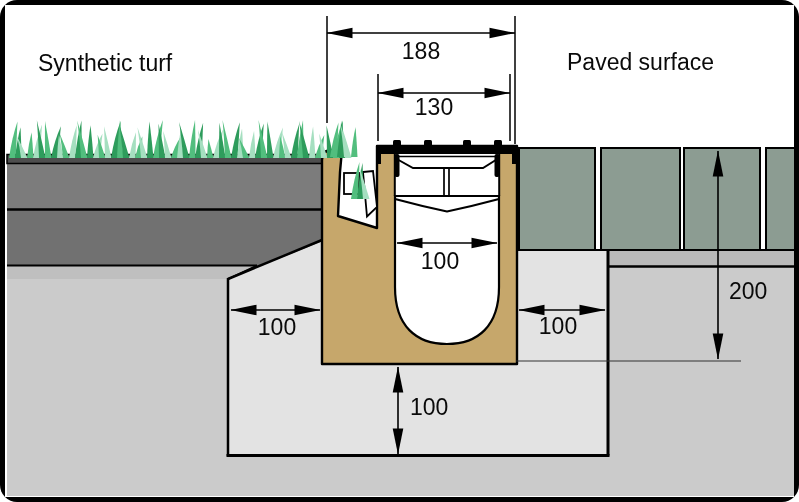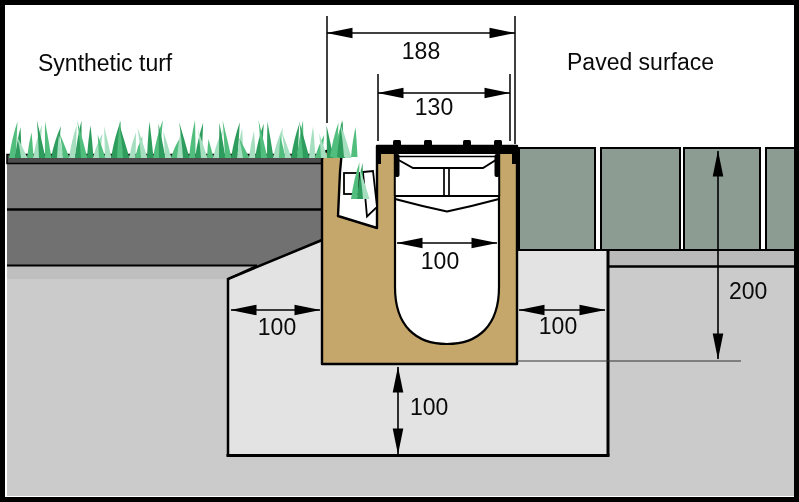--- a/index.html
+++ b/index.html
@@ -1,17 +1,17 @@
 <!DOCTYPE html>
 <html><head>
 <meta charset="utf-8">
 <style>
   html,body{margin:0;padding:0;background:#fff;}
   #stage{position:relative;width:799px;height:502px;background:#fff;overflow:hidden;
-         font-family:"Liberation Sans", sans-serif;}
+         font-family:"Liberation Sans", sans-serif;border-radius:17px;}
   svg{display:block;}
   text{font-family:"Liberation Sans", sans-serif;fill:#0a0a0a;}
   .dimtxt{font-size:23px;}
   .areatxt{font-size:23px;}
   .dimline{stroke:#000;stroke-width:1.6;}
   .extline{stroke:#000;stroke-width:1.5;}
   .outline2{stroke:#000;stroke-width:2;fill:none;}
 </style>
 </head>
 <body>

